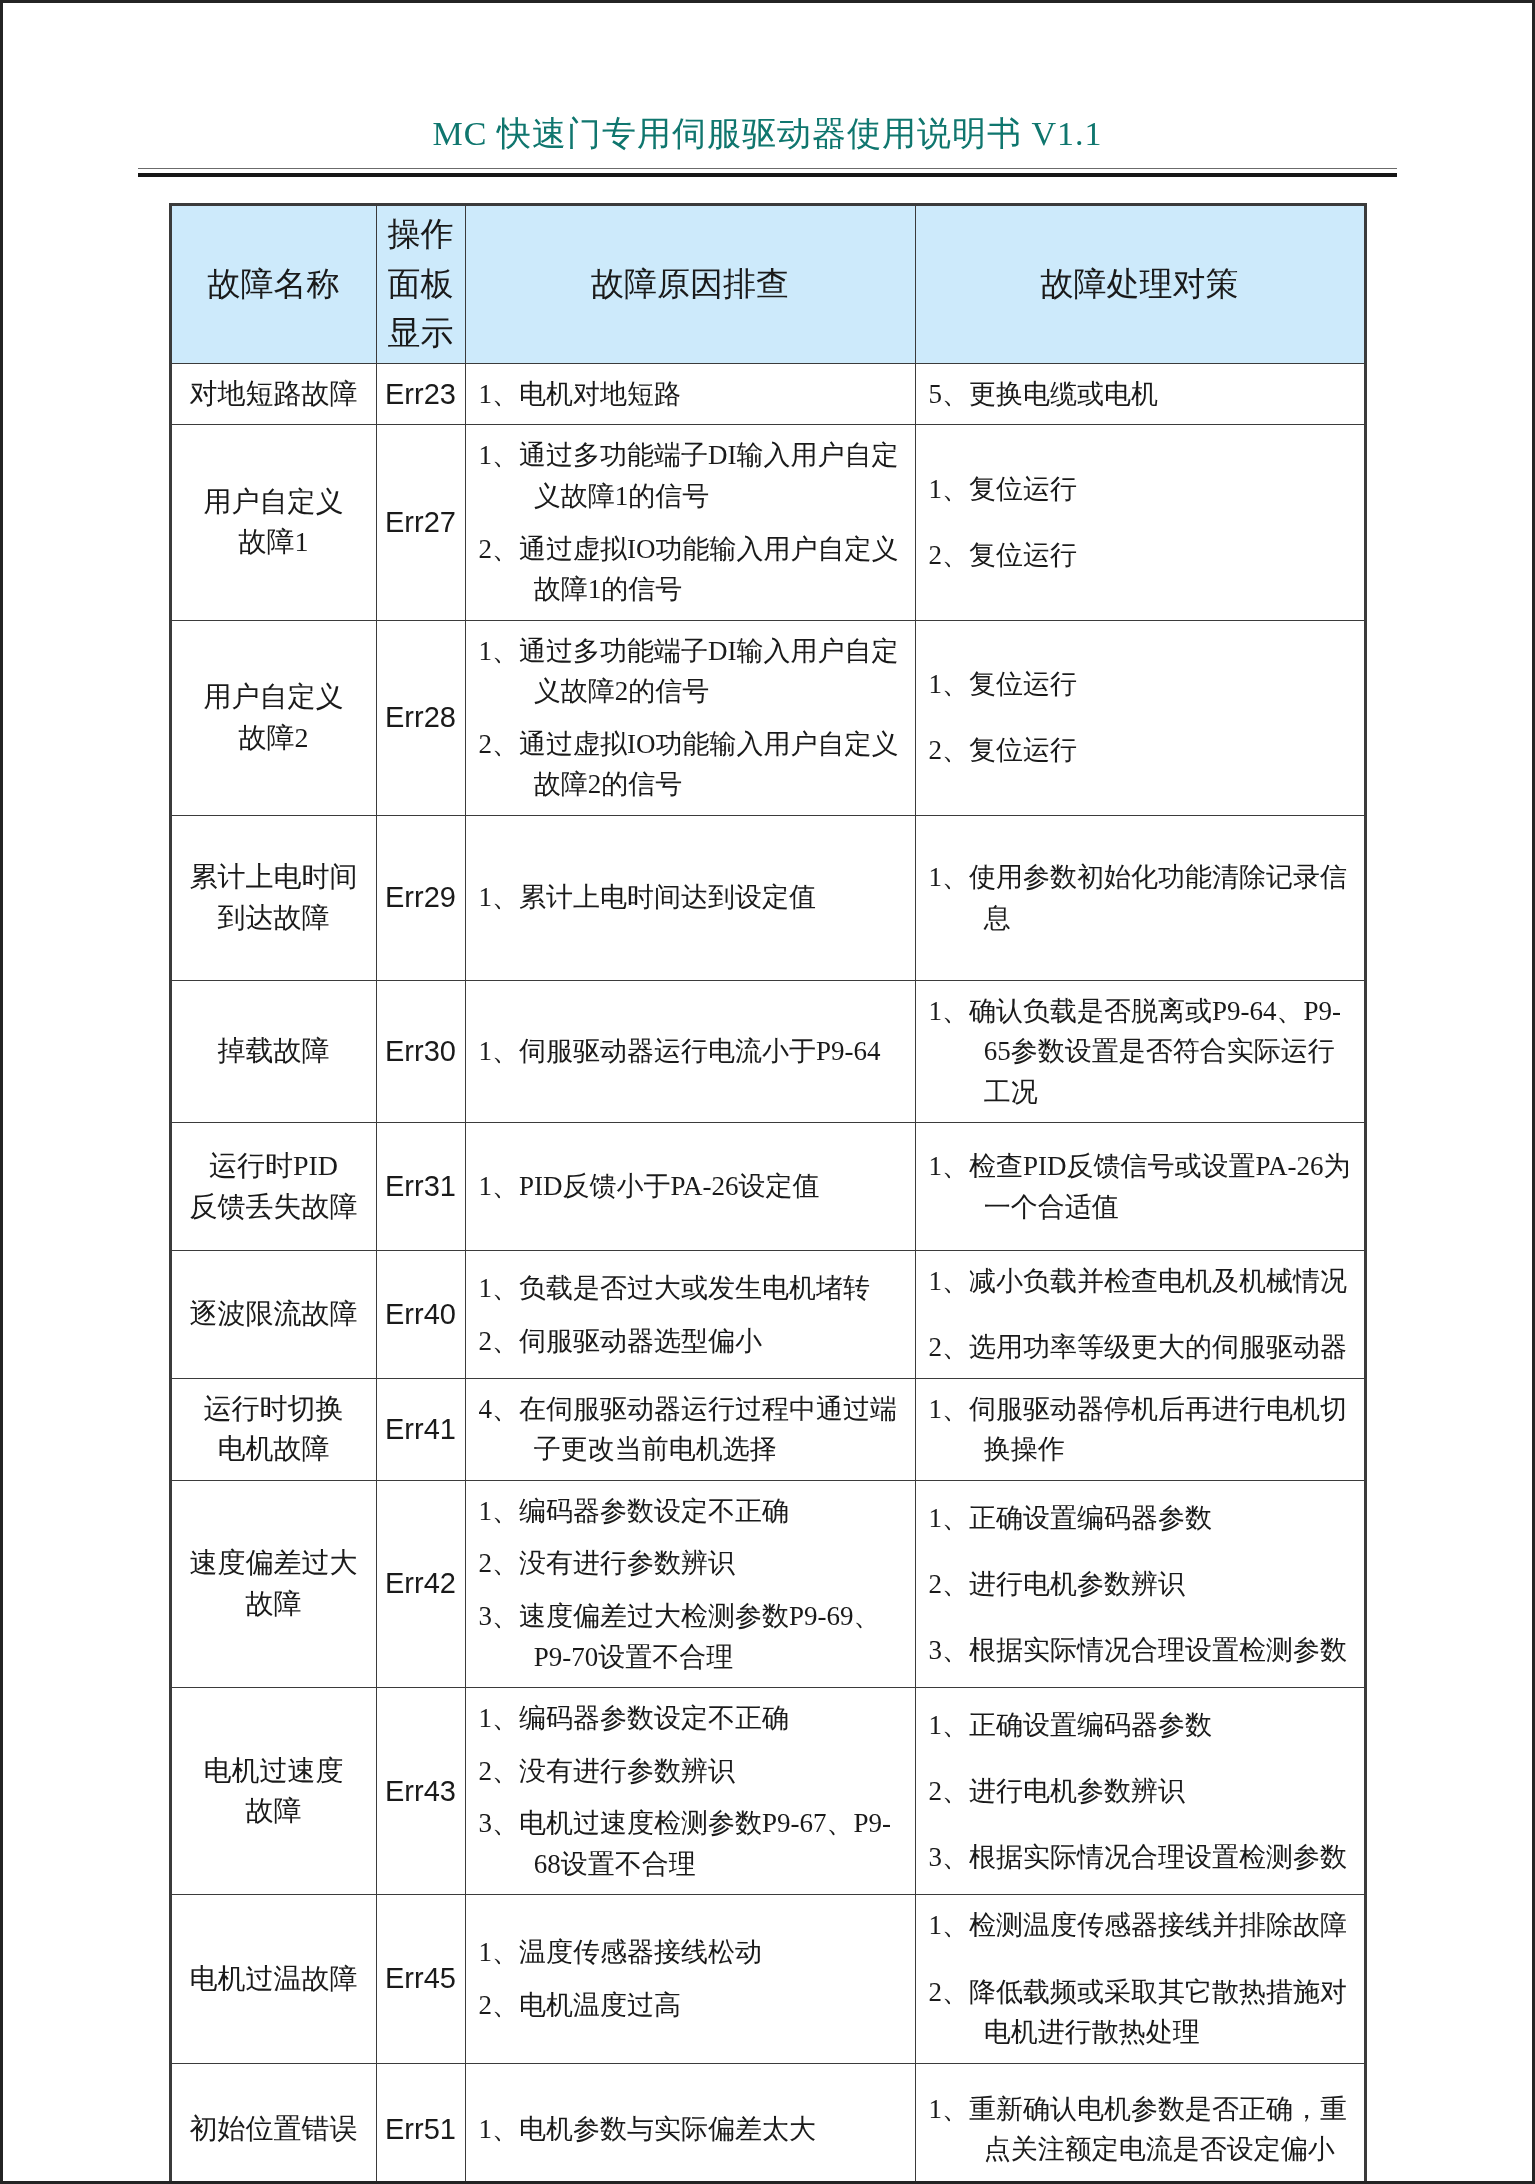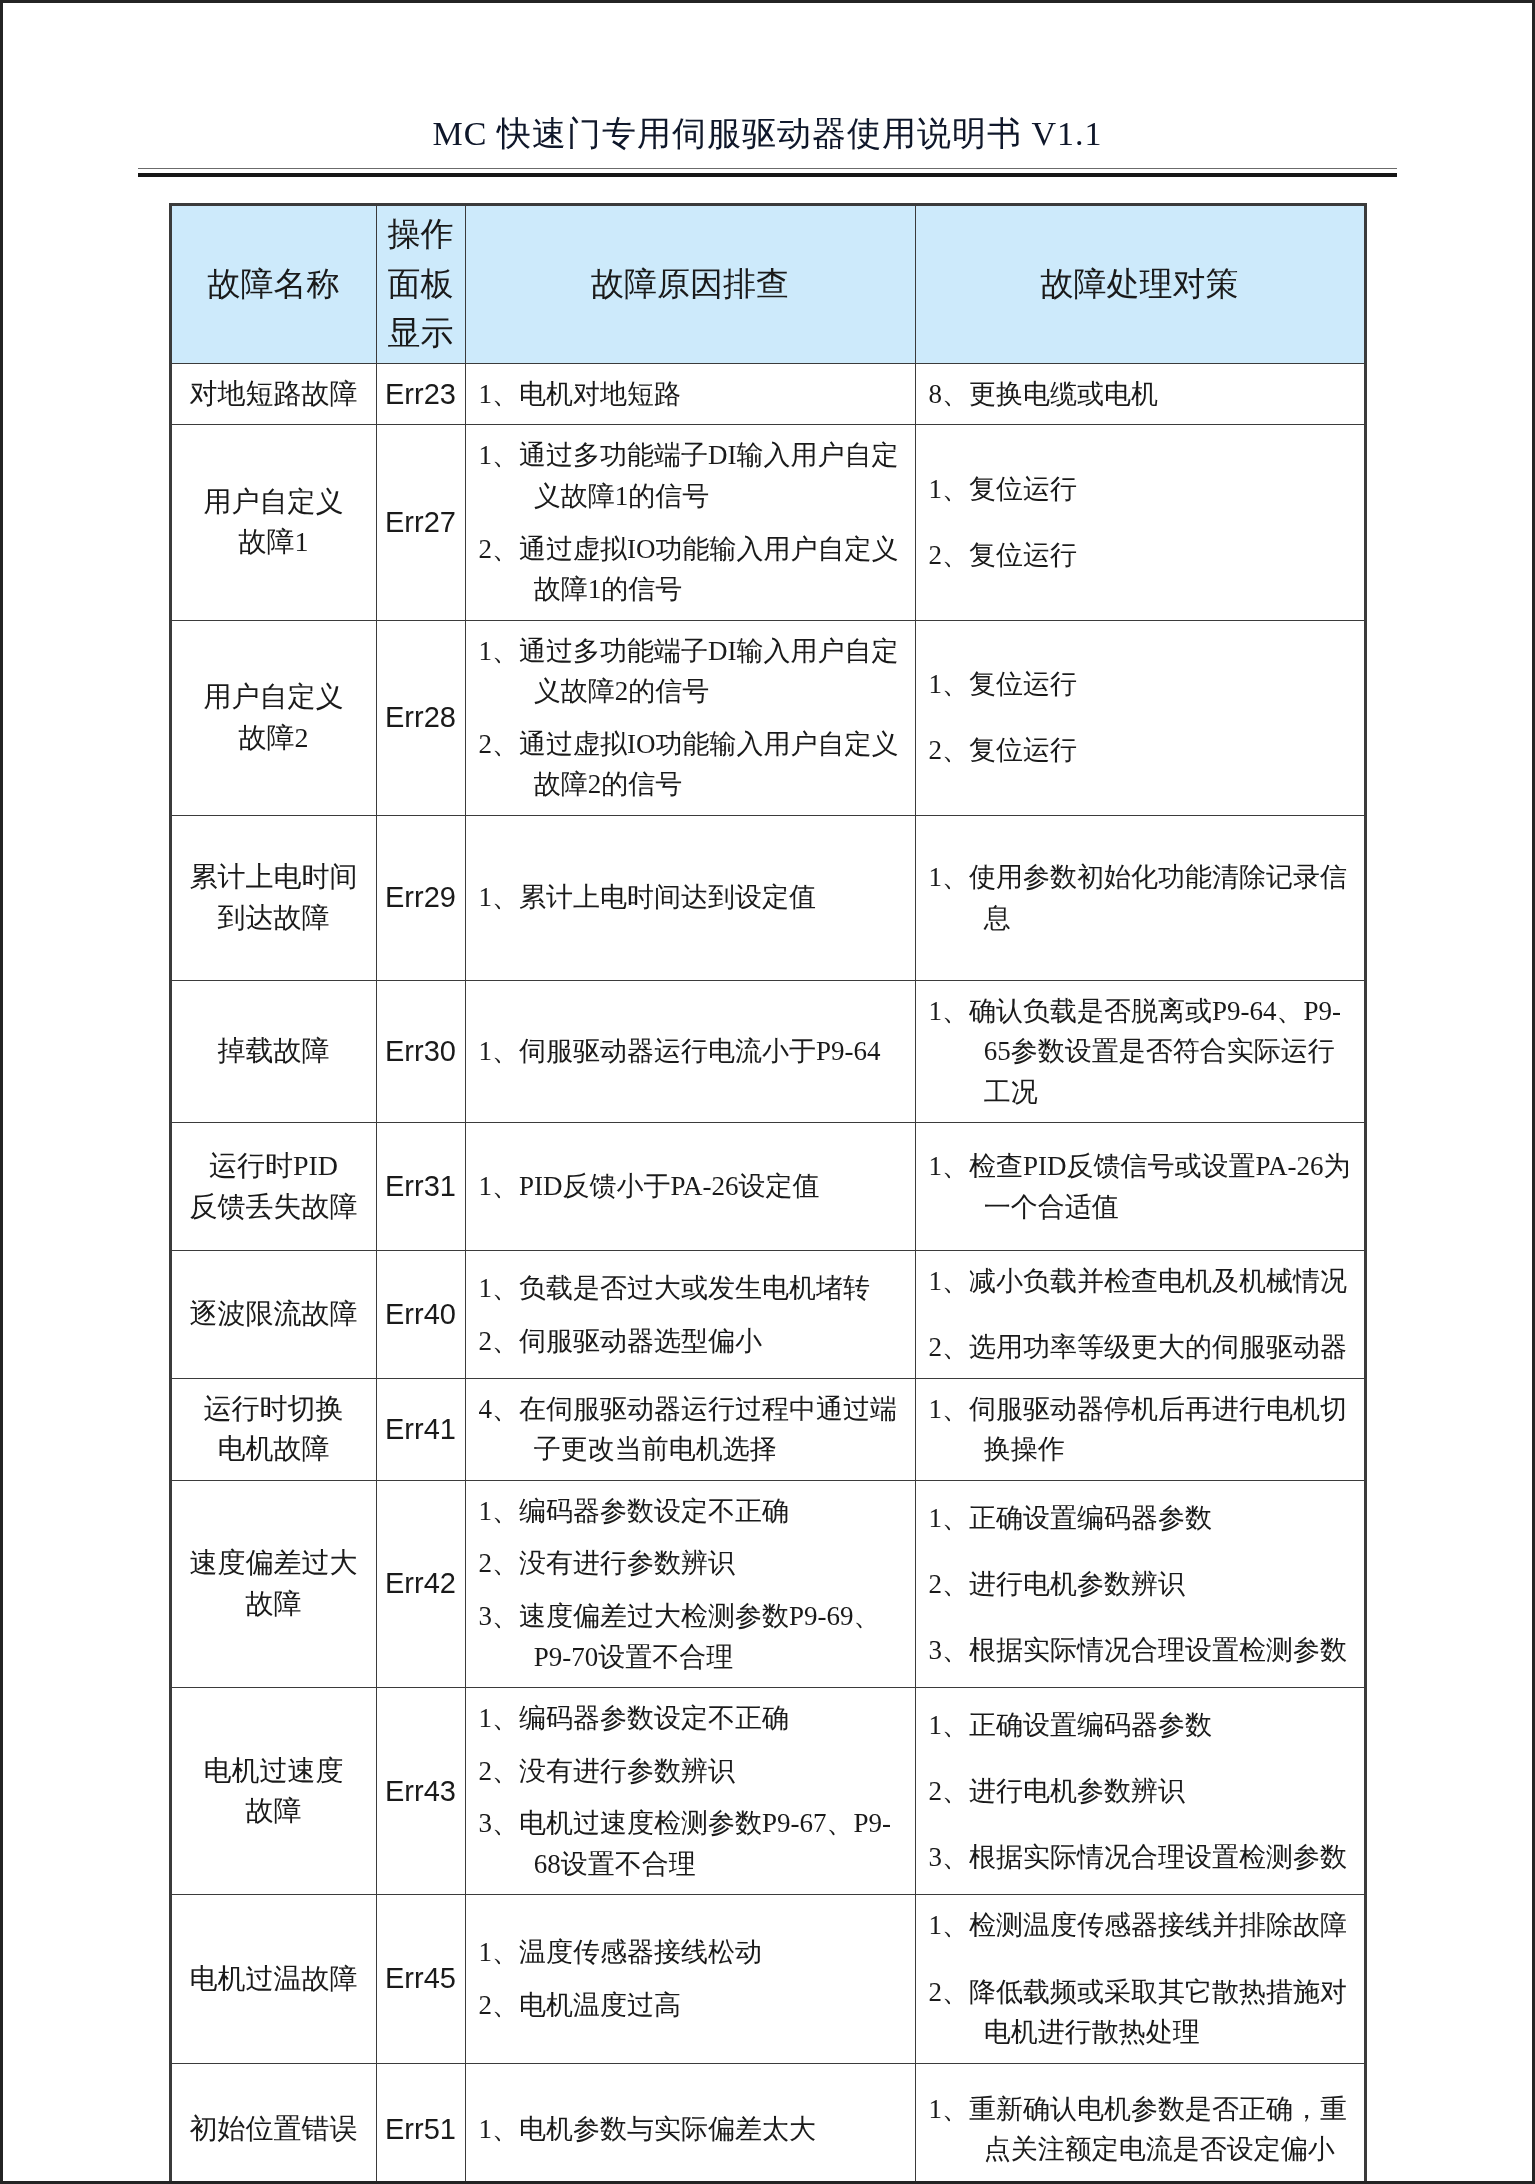--- a/index.html
+++ b/index.html
@@ -14,21 +14,21 @@
     color: #1a1a1a;
     overflow: hidden;
   }
   
   .page-title {
     margin-top: 112px;
     text-align: center;
     font-size: 34px;
     line-height: 1.1;
     letter-spacing: 1px;
-    color: #0f172a;
+    color: #0f766e;
     font-weight: 400;
   }
   .title-rule {
     margin: 16px 135px 0 135px;
     height: 4px;
     border-top: 1px solid #6b6b6b;
     border-bottom: 4px solid #161616;
   }
   
   table.fault-table {
@@ -117,21 +117,21 @@
       </tr>
     </thead>
     <tbody>
       <tr>
         <td class="name">对地短路故障</td>
         <td class="code">Err23</td>
         <td class="cause">
           <div class="item">1、电机对地短路</div>
         </td>
         <td class="remedy">
-          <div class="item">8、更换电缆或电机</div>
+          <div class="item">5、更换电缆或电机</div>
         </td>
       </tr>
       <tr>
         <td class="name">用户自定义
 故障1</td>
         <td class="code">Err27</td>
         <td class="cause">
           <div class="item">1、通过多功能端子DI输入用户自定义故障1的信号</div>
           <div class="item">2、通过虚拟IO功能输入用户自定义故障1的信号</div>
         </td>

